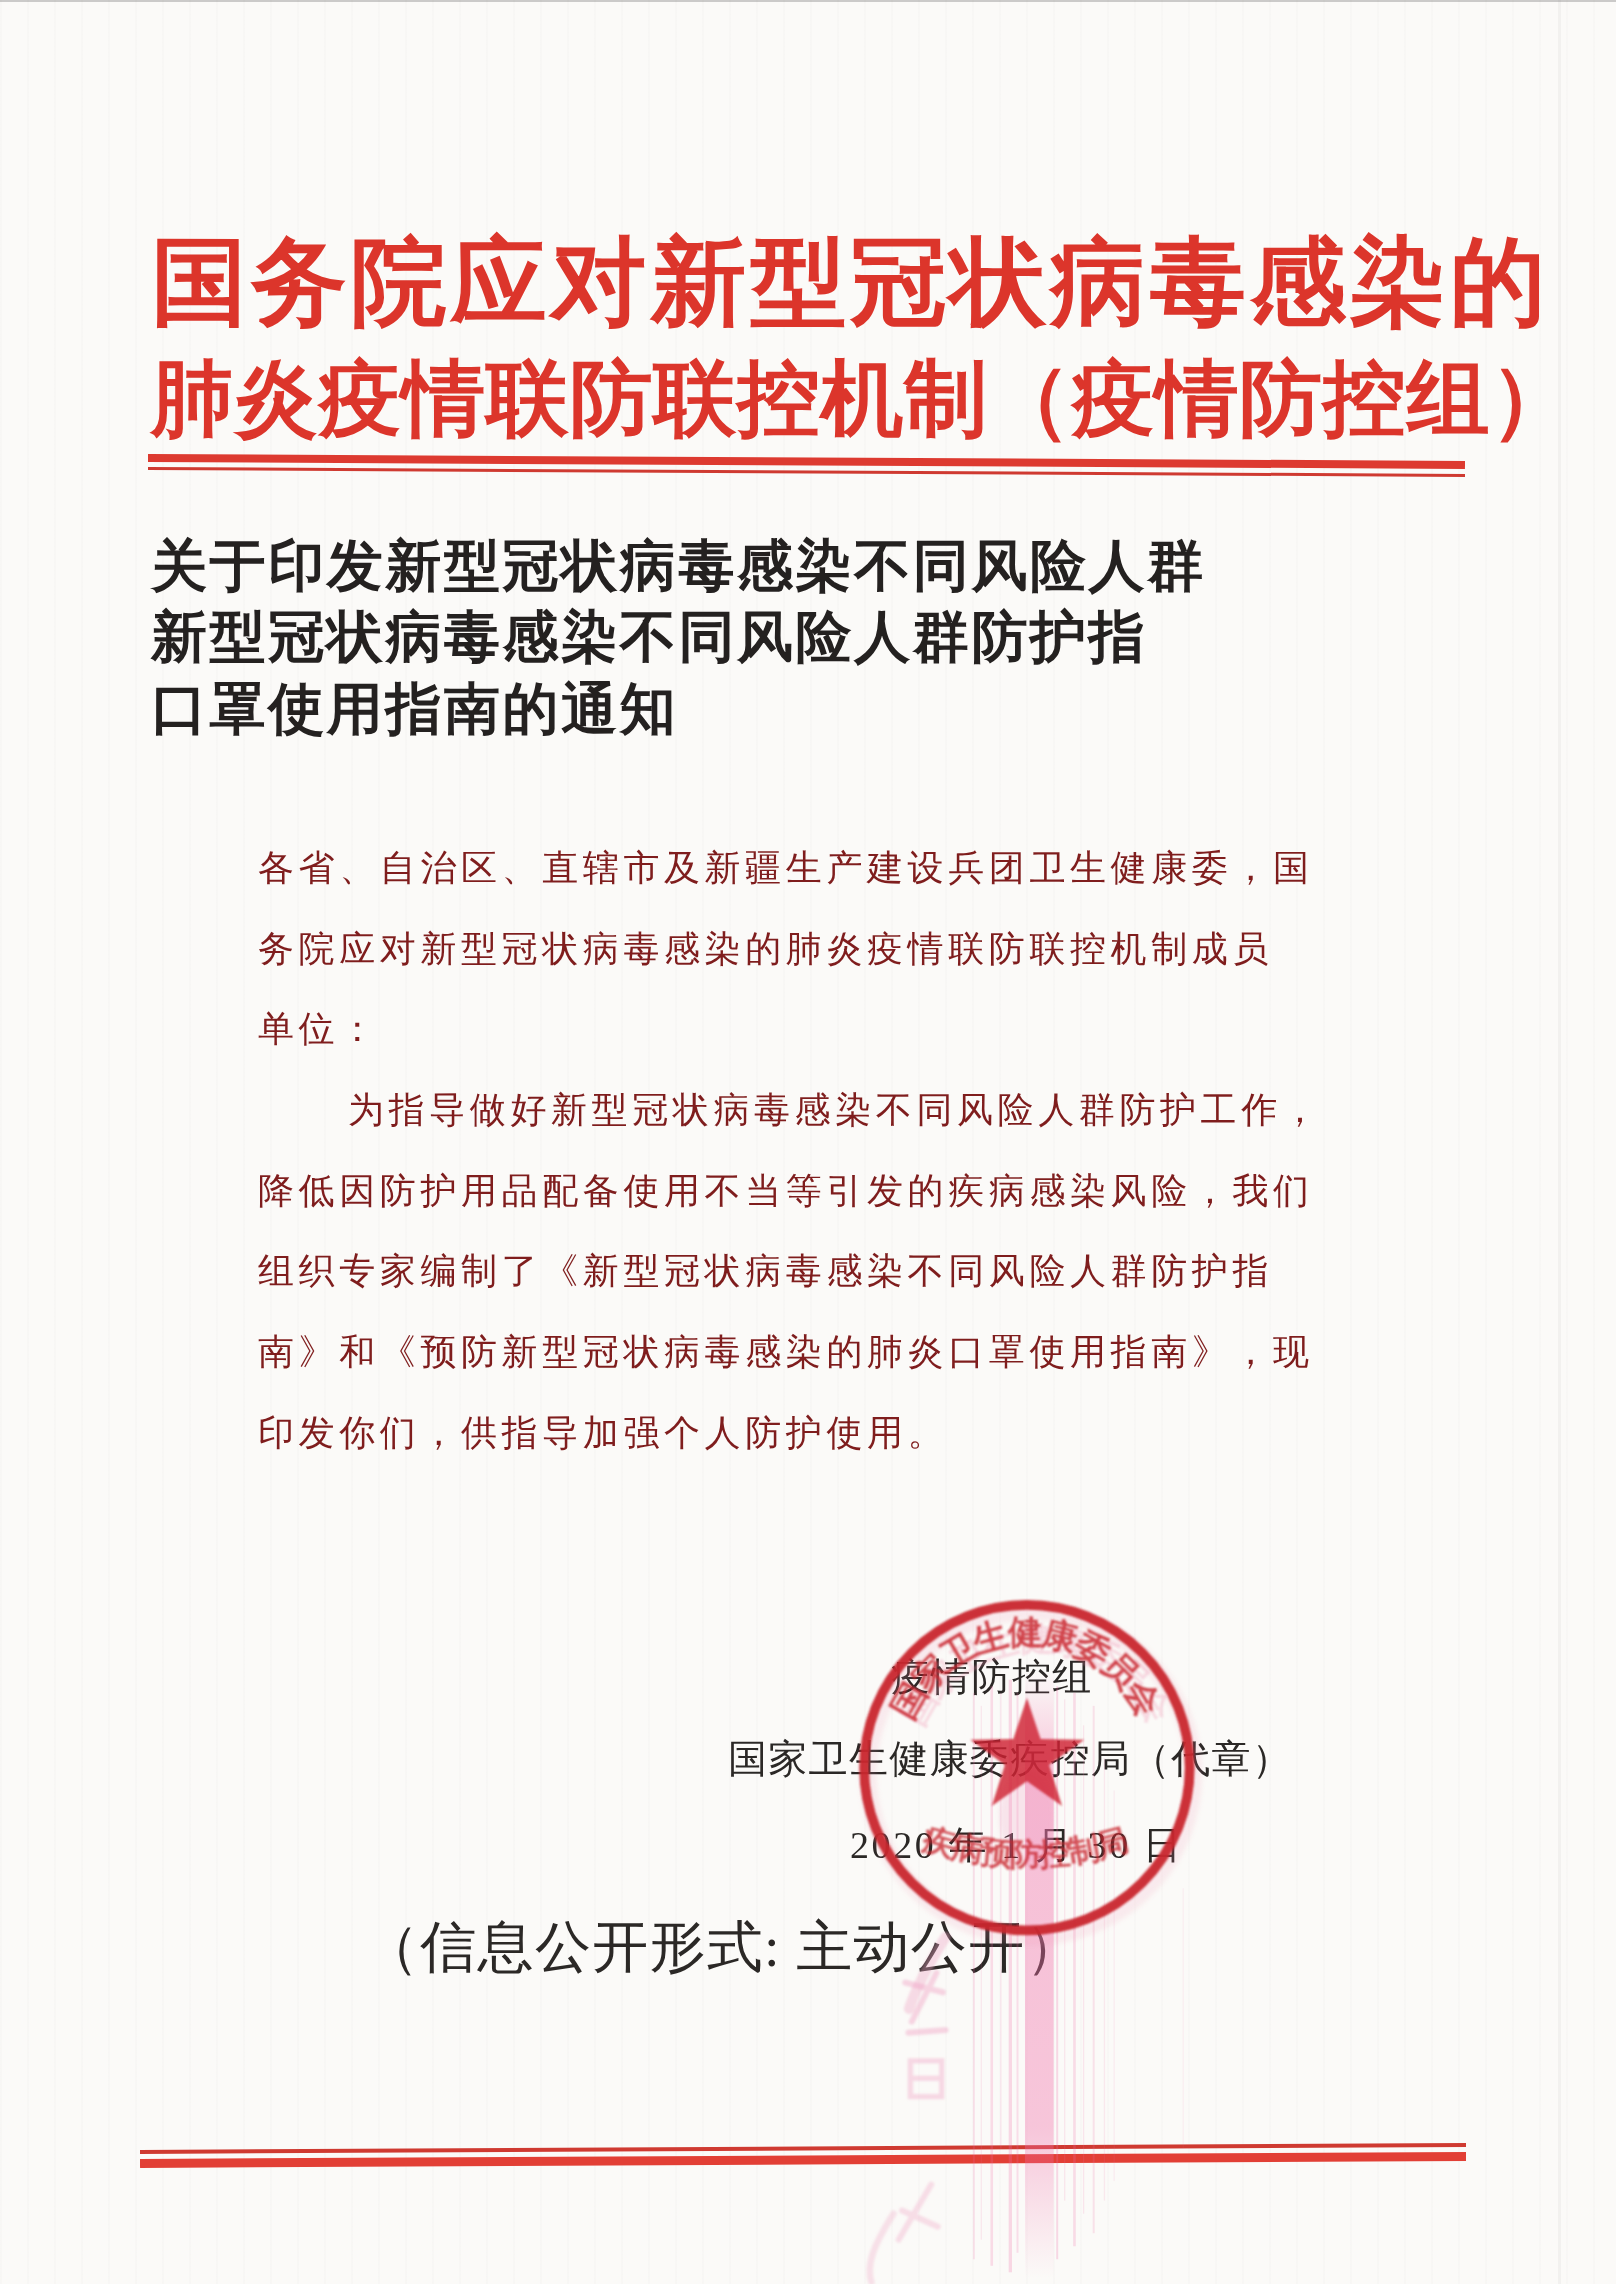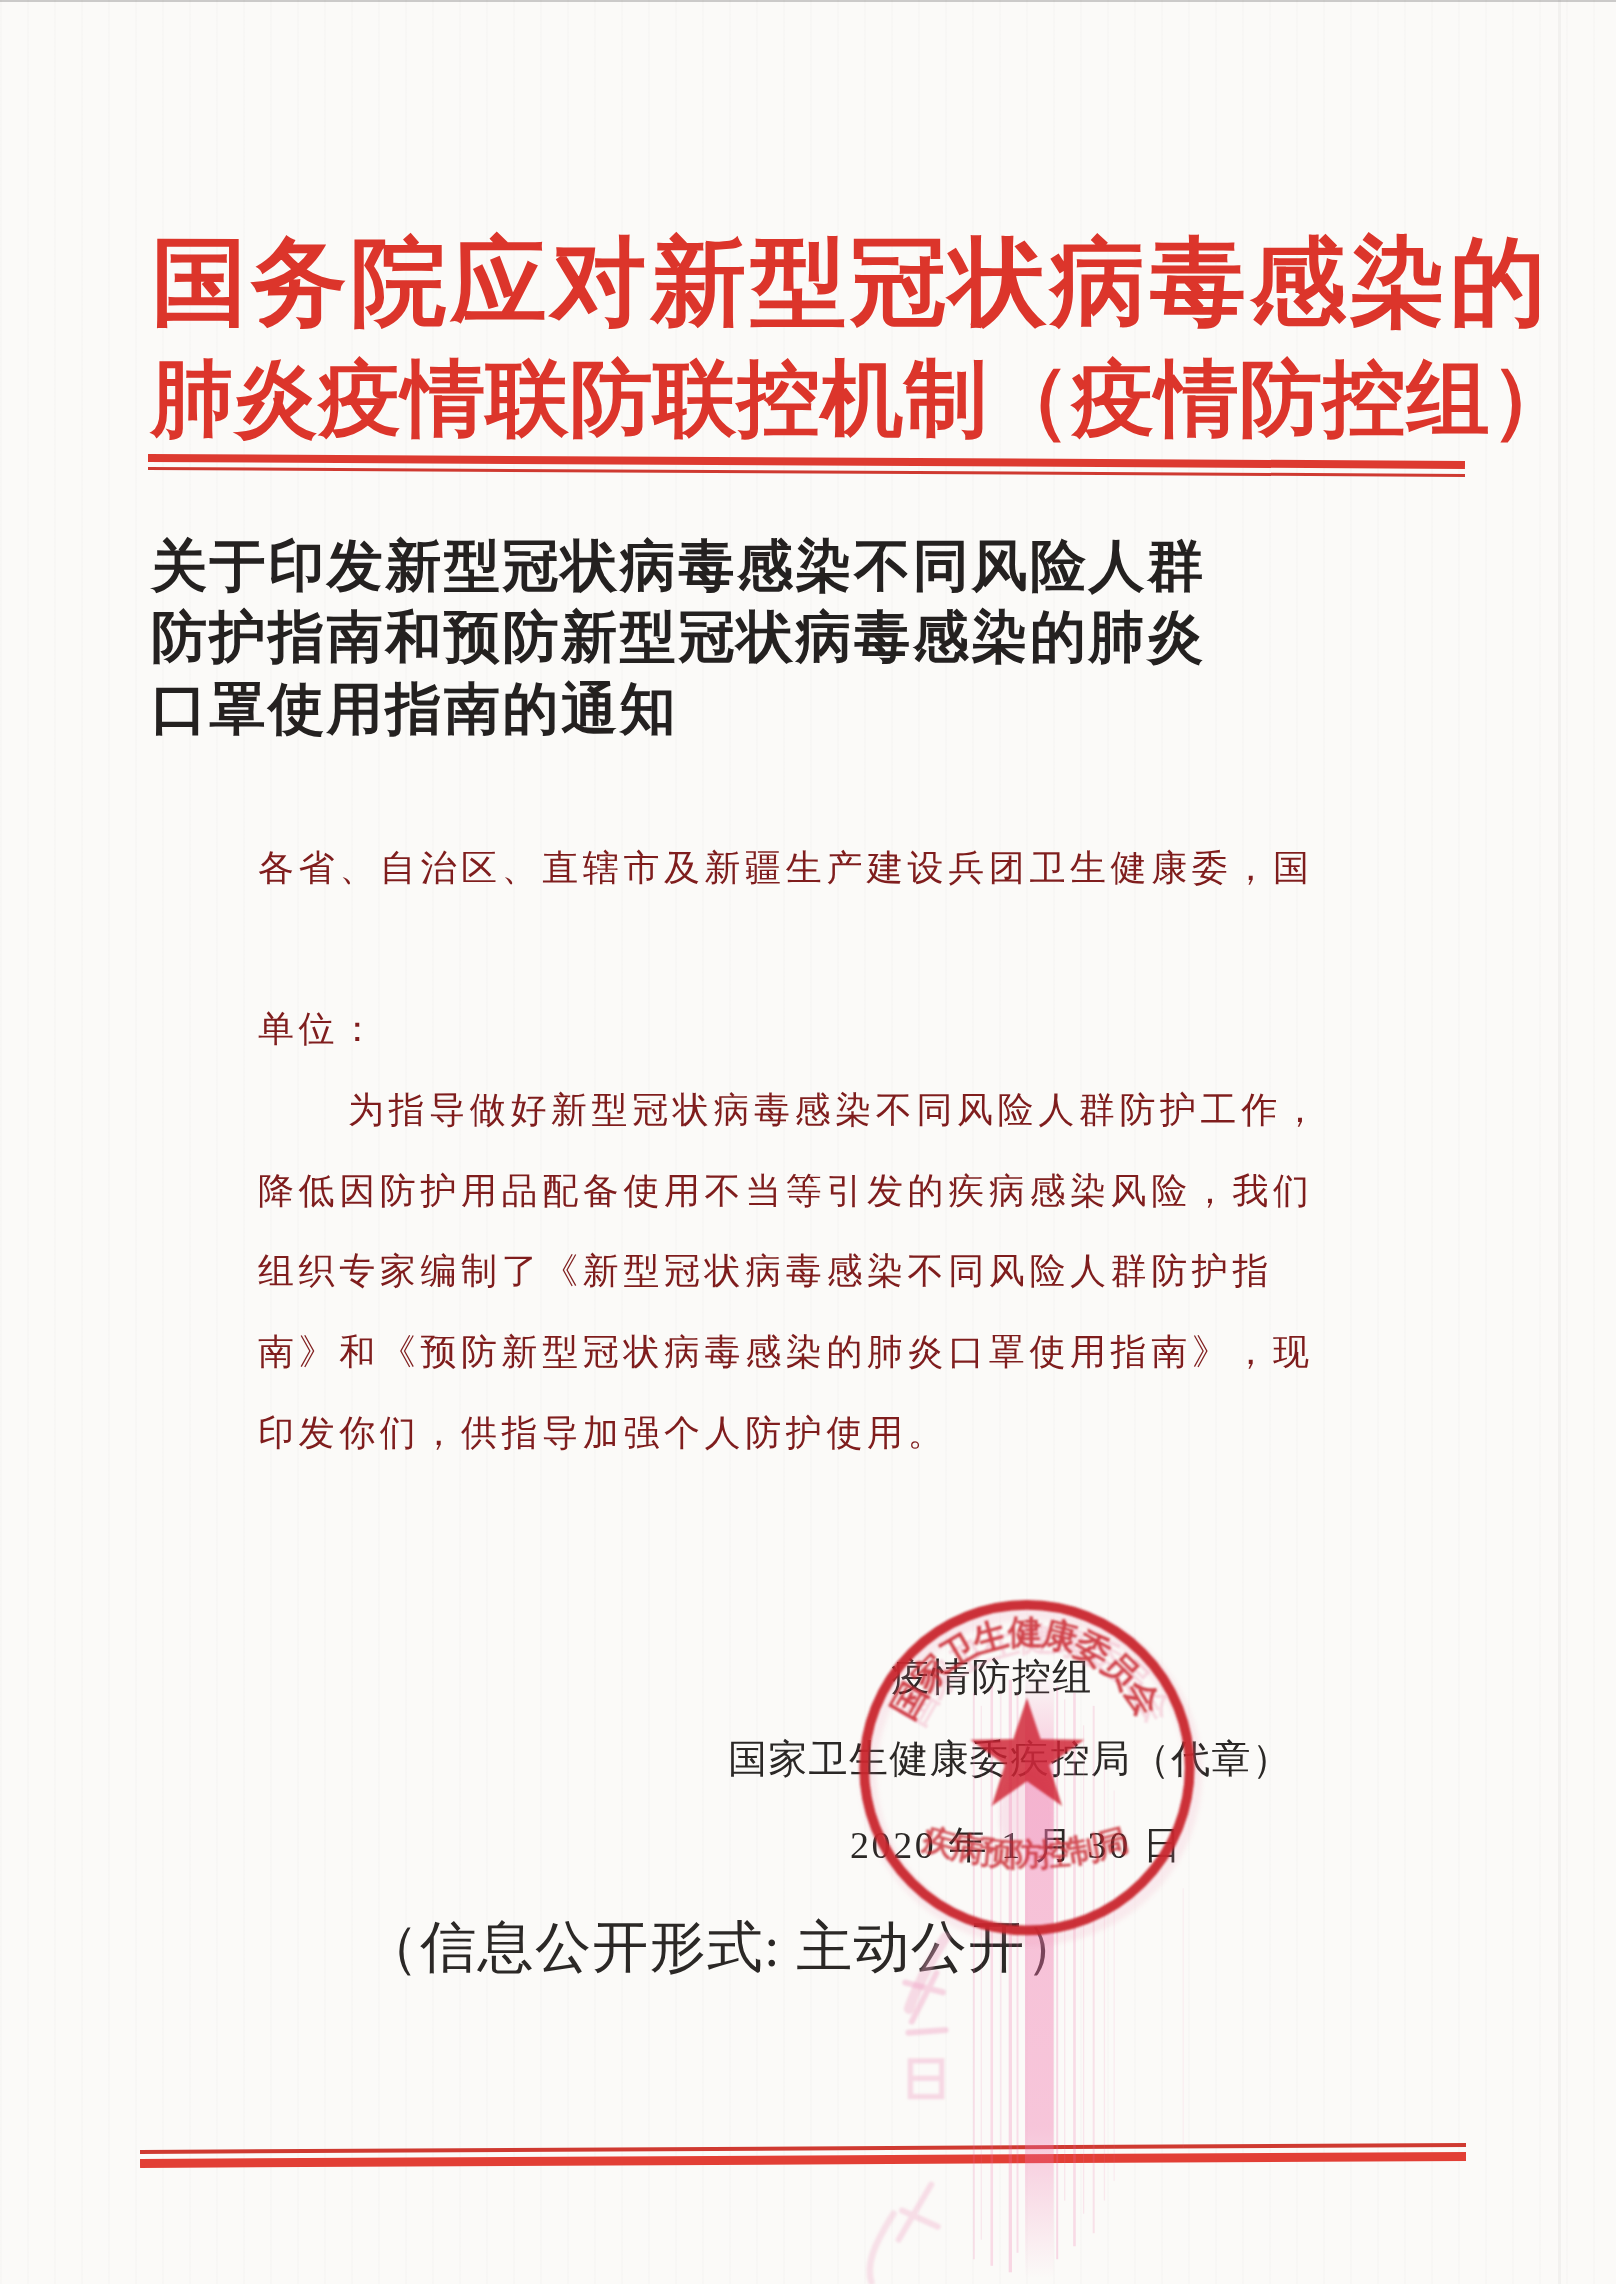--- a/index.html
+++ b/index.html
@@ -59,24 +59,25 @@
 
   <div class="abs edge-top"></div>
   <div class="abs scan-band"></div>
 
   <div class="abs hdr hdr1">国务院应对新型冠状病毒感染的</div>
   <div class="abs hdr hdr2">肺炎疫情联防联控机制（疫情防控组）</div>
   <div class="abs rule rule-a"></div>
   <div class="abs rule rule-b"></div>
 
   <div class="abs title-line t1">关于印发新型冠状病毒感染不同风险人群</div>
-  <div class="abs title-line t2">防护指南和预防新型冠状病毒感染的肺炎</div>
+  <div class="abs title-line t2">新型冠状病毒感染不同风险人群防护指</div>
   <div class="abs title-line t3">口罩使用指南的通知</div>
 
   <div class="abs body-line" style="top:844px">各省、自治区、直辖市及新疆生产建设兵团卫生健康委，国</div>
+  <div class="abs body-line" style="top:925px">务院应对新型冠状病毒感染的肺炎疫情联防联控机制成员</div>
   <div class="abs body-line" style="top:1005px">单位：</div>
   <div class="abs body-line indent" style="top:1086px">为指导做好新型冠状病毒感染不同风险人群防护工作，</div>
   <div class="abs body-line" style="top:1167px">降低因防护用品配备使用不当等引发的疾病感染风险，我们</div>
   <div class="abs body-line" style="top:1247px">组织专家编制了《新型冠状病毒感染不同风险人群防护指</div>
   <div class="abs body-line" style="top:1328px">南》和《预防新型冠状病毒感染的肺炎口罩使用指南》，现</div>
   <div class="abs body-line" style="top:1409px">印发你们，供指导加强个人防护使用。</div>
 
   <div class="abs sig sig-group">疫情防控组</div>
   <div class="abs sig sig-agency">国家卫生健康委疾控局（代章）</div>
   <div class="abs sig sig-date">2020 年 1 月 30 日</div>

